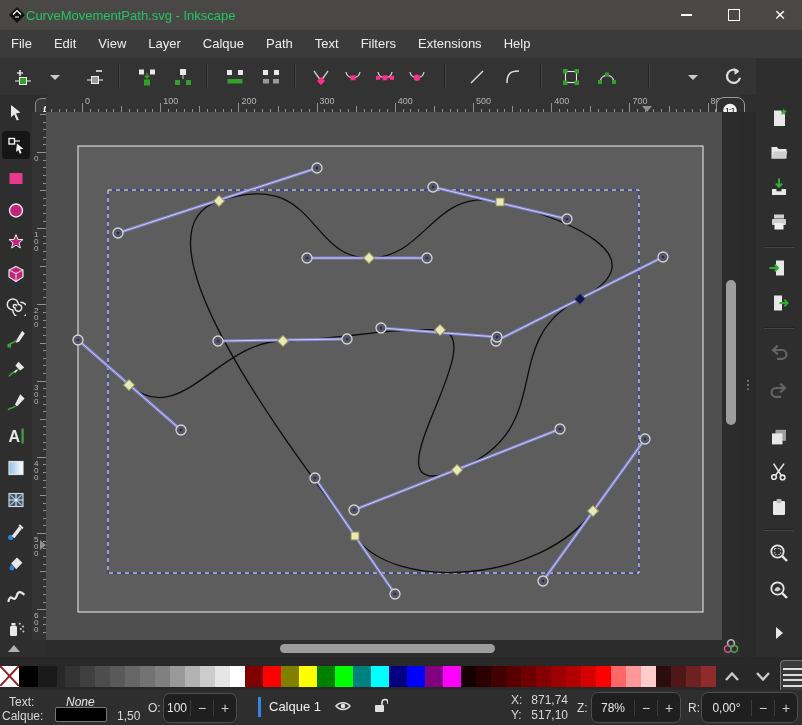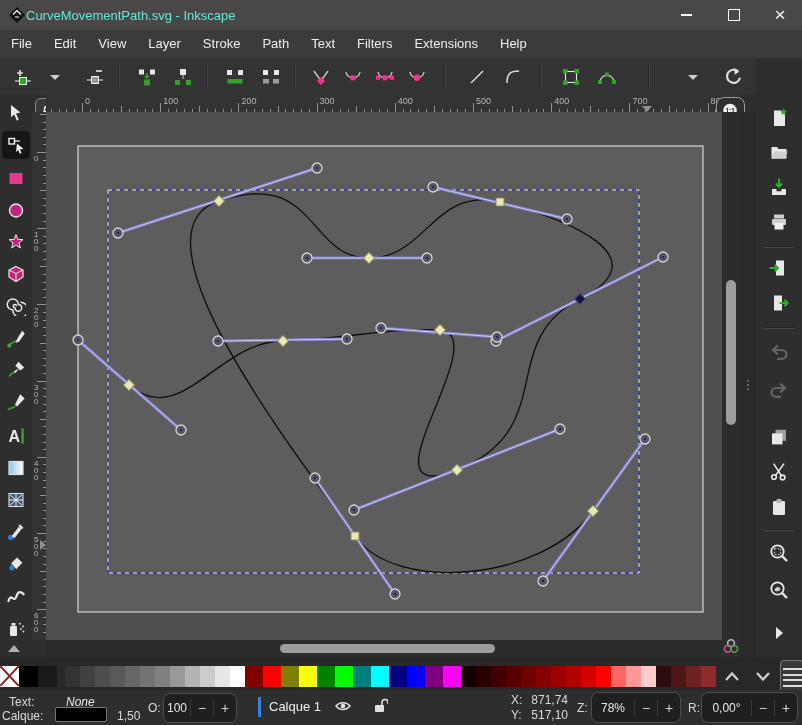--- a/index.html
+++ b/index.html
@@ -1,21 +1,21 @@
 <!DOCTYPE html>
 <html><head>
 <meta charset="utf-8">
 <style>
   html,body{margin:0;padding:0;background:#1e1e1e;}
   #app{position:relative;width:802px;height:725px;overflow:hidden;background:#2e2e2e;
        font-family:"Liberation Sans","DejaVu Sans",sans-serif;color:#ddd;-webkit-user-select:none;}
   .abs{position:absolute;}
   
   #titlebar{position:absolute;left:0;top:0;width:802px;height:30px;background:#4a4846;display:flex;align-items:center;}
-  #title-text{font-size:13px;color:#5eead4;margin-left:8px;}
+  #title-text{font-size:13px;color:#22c55e;margin-left:8px;}
   .winbtn{position:absolute;top:0;width:44px;height:30px;display:flex;align-items:center;justify-content:center;color:#fff;font-size:15px;}
   
   #menubar{position:absolute;left:0;top:30px;width:802px;height:28px;background:#3b3b3b;display:flex;align-items:center;border-bottom:1px solid #2a2a2a;}
   .menu-item{font-size:13px;color:#eee;padding:0 11px;height:28px;line-height:28px;}
   
   #toolbar{position:absolute;left:0;top:58px;width:802px;height:37px;background:#333333;}
   .tbtn{position:absolute;top:4px;width:30px;height:29px;border-radius:4px;display:flex;align-items:center;justify-content:center;}
   .tsep{position:absolute;top:6px;width:1px;height:25px;background:#242424;border-right:1px solid #454545;}
   #collapse-btn{position:absolute;left:763px;top:61px;width:34px;height:31px;border:1px solid #7a7a7a;border-radius:6px;background:#2e2e2e;display:flex;align-items:center;justify-content:center;}
   
@@ -85,21 +85,21 @@
         <div style="width:10px;height:10px;border:1.5px solid #fff"></div>
       </div>
     <div class="winbtn" style="left:758px;font-size:19px">×</div>
   </div>
 
   <div id="menubar">
       <div class="menu-item">File</div>
       <div class="menu-item">Edit</div>
       <div class="menu-item">View</div>
       <div class="menu-item">Layer</div>
-      <div class="menu-item">Stroke</div>
+      <div class="menu-item">Calque</div>
       <div class="menu-item">Path</div>
       <div class="menu-item">Text</div>
       <div class="menu-item">Filters</div>
       <div class="menu-item">Extensions</div>
       <div class="menu-item">Help</div>
     </div>
 
   <div id="toolbar">
       <div class="tbtn" style="left: 8px;">
         <svg width="20" height="20" viewBox="0 0 20 20">

